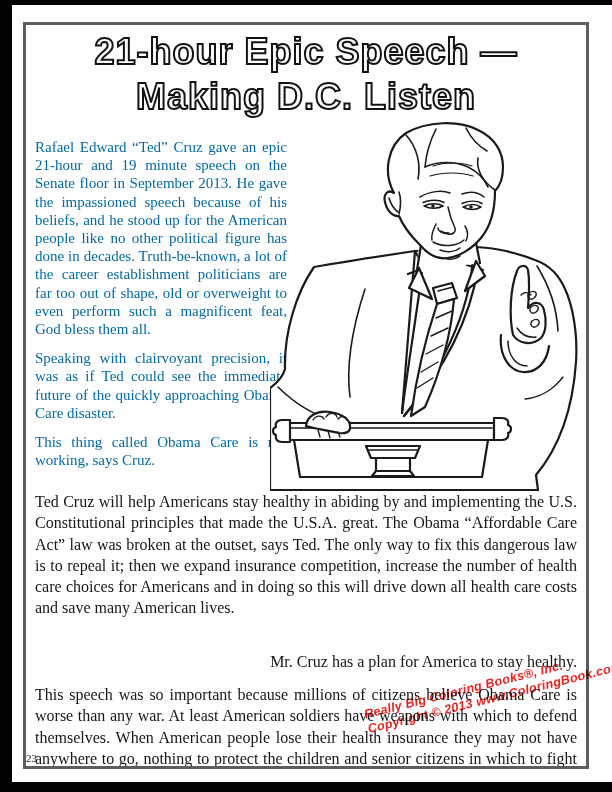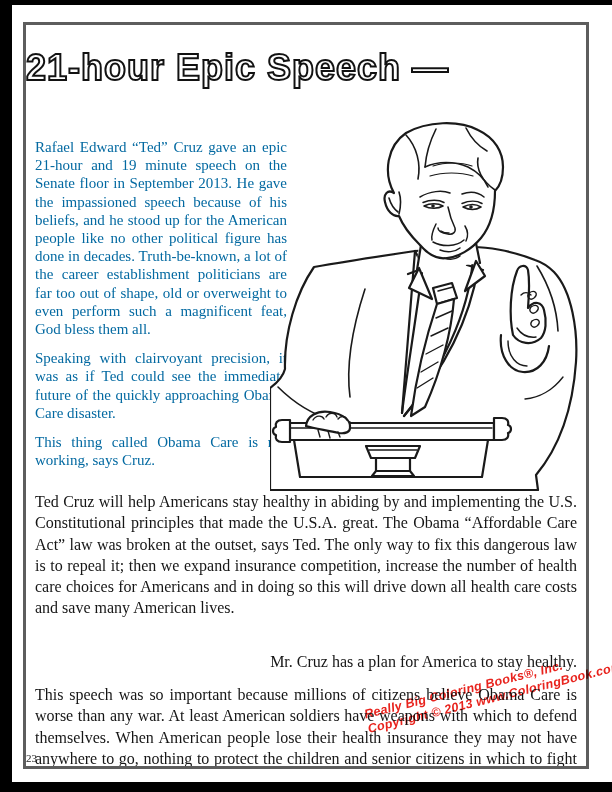--- a/index.html
+++ b/index.html
@@ -1,21 +1,21 @@
 <!DOCTYPE html>
 <html><head>
 <meta charset="utf-8">
 <style>
   html,body{margin:0;padding:0;overflow:hidden;}
   body{width:612px;height:792px;background:#000;position:relative;
        font-family:"Liberation Serif",serif;}
   .page{position:absolute;left:12px;top:5px;width:600px;height:777px;background:#fff;}
   .frame{position:absolute;left:11px;top:17px;width:560px;height:741px;
          border:3px solid #5d5d5d;background:#fff;overflow:hidden;}
-  .title-block{height:102px;box-sizing:border-box;padding-top:20px;text-align:left;}
+  .title-block{height:102px;box-sizing:border-box;padding-top:4px;text-align:center;}
   .title-line{font-family:"Liberation Sans",sans-serif;font-weight:bold;
        font-size:36px;line-height:45px;letter-spacing:1px;color:#fff;
        -webkit-text-stroke:2px #121212;}
   .two-col{position:relative;height:364px;}
   .left-col{width:252px;margin-left:9px;padding-top:11px;}
   .left-col p{margin:0 0 11px 0;font-size:15px;line-height:18.2px;
        text-align:justify;color:#0369a1;}
   .figure{position:absolute;top:-8px;right:-24px;width:340px;height:372px;pointer-events:none;}
   .full-col{padding:0 9px;}
   .full-col p{margin:0 0 12px 0;font-size:16px;line-height:21.3px;
@@ -30,20 +30,21 @@
        letter-spacing:.3px;mix-blend-mode:multiply;}
 </style>
 </head>
 <body>
 
 <div class="page">
   <div class="frame">
 
     <div class="title-block">
       <div class="title-line">21-hour Epic Speech —</div>
+      <div class="title-line">Making D.C. Listen</div>
     </div>
 
     <div class="two-col">
       <div class="left-col">
         <p>Rafael Edward “Ted” Cruz gave an epic 21-hour and 19 minute speech on the Senate floor in September 2013. He gave the impassioned speech because of his beliefs, and he stood up for the American people like no other political figure has done in decades. Truth-be-known, a lot of the career establishment politicians are far too out of shape, old or overweight to even perform such a magnificent feat, God bless them all.</p>
         <p>Speaking with clairvoyant precision, it was as if Ted could see the immediate future of the quickly approaching Obama Care disaster.</p>
         <p>This thing called Obama Care is not working, says Cruz.</p>
       </div>
 
       <svg class="figure" viewBox="0 0 340 372" xmlns="http://www.w3.org/2000/svg">

